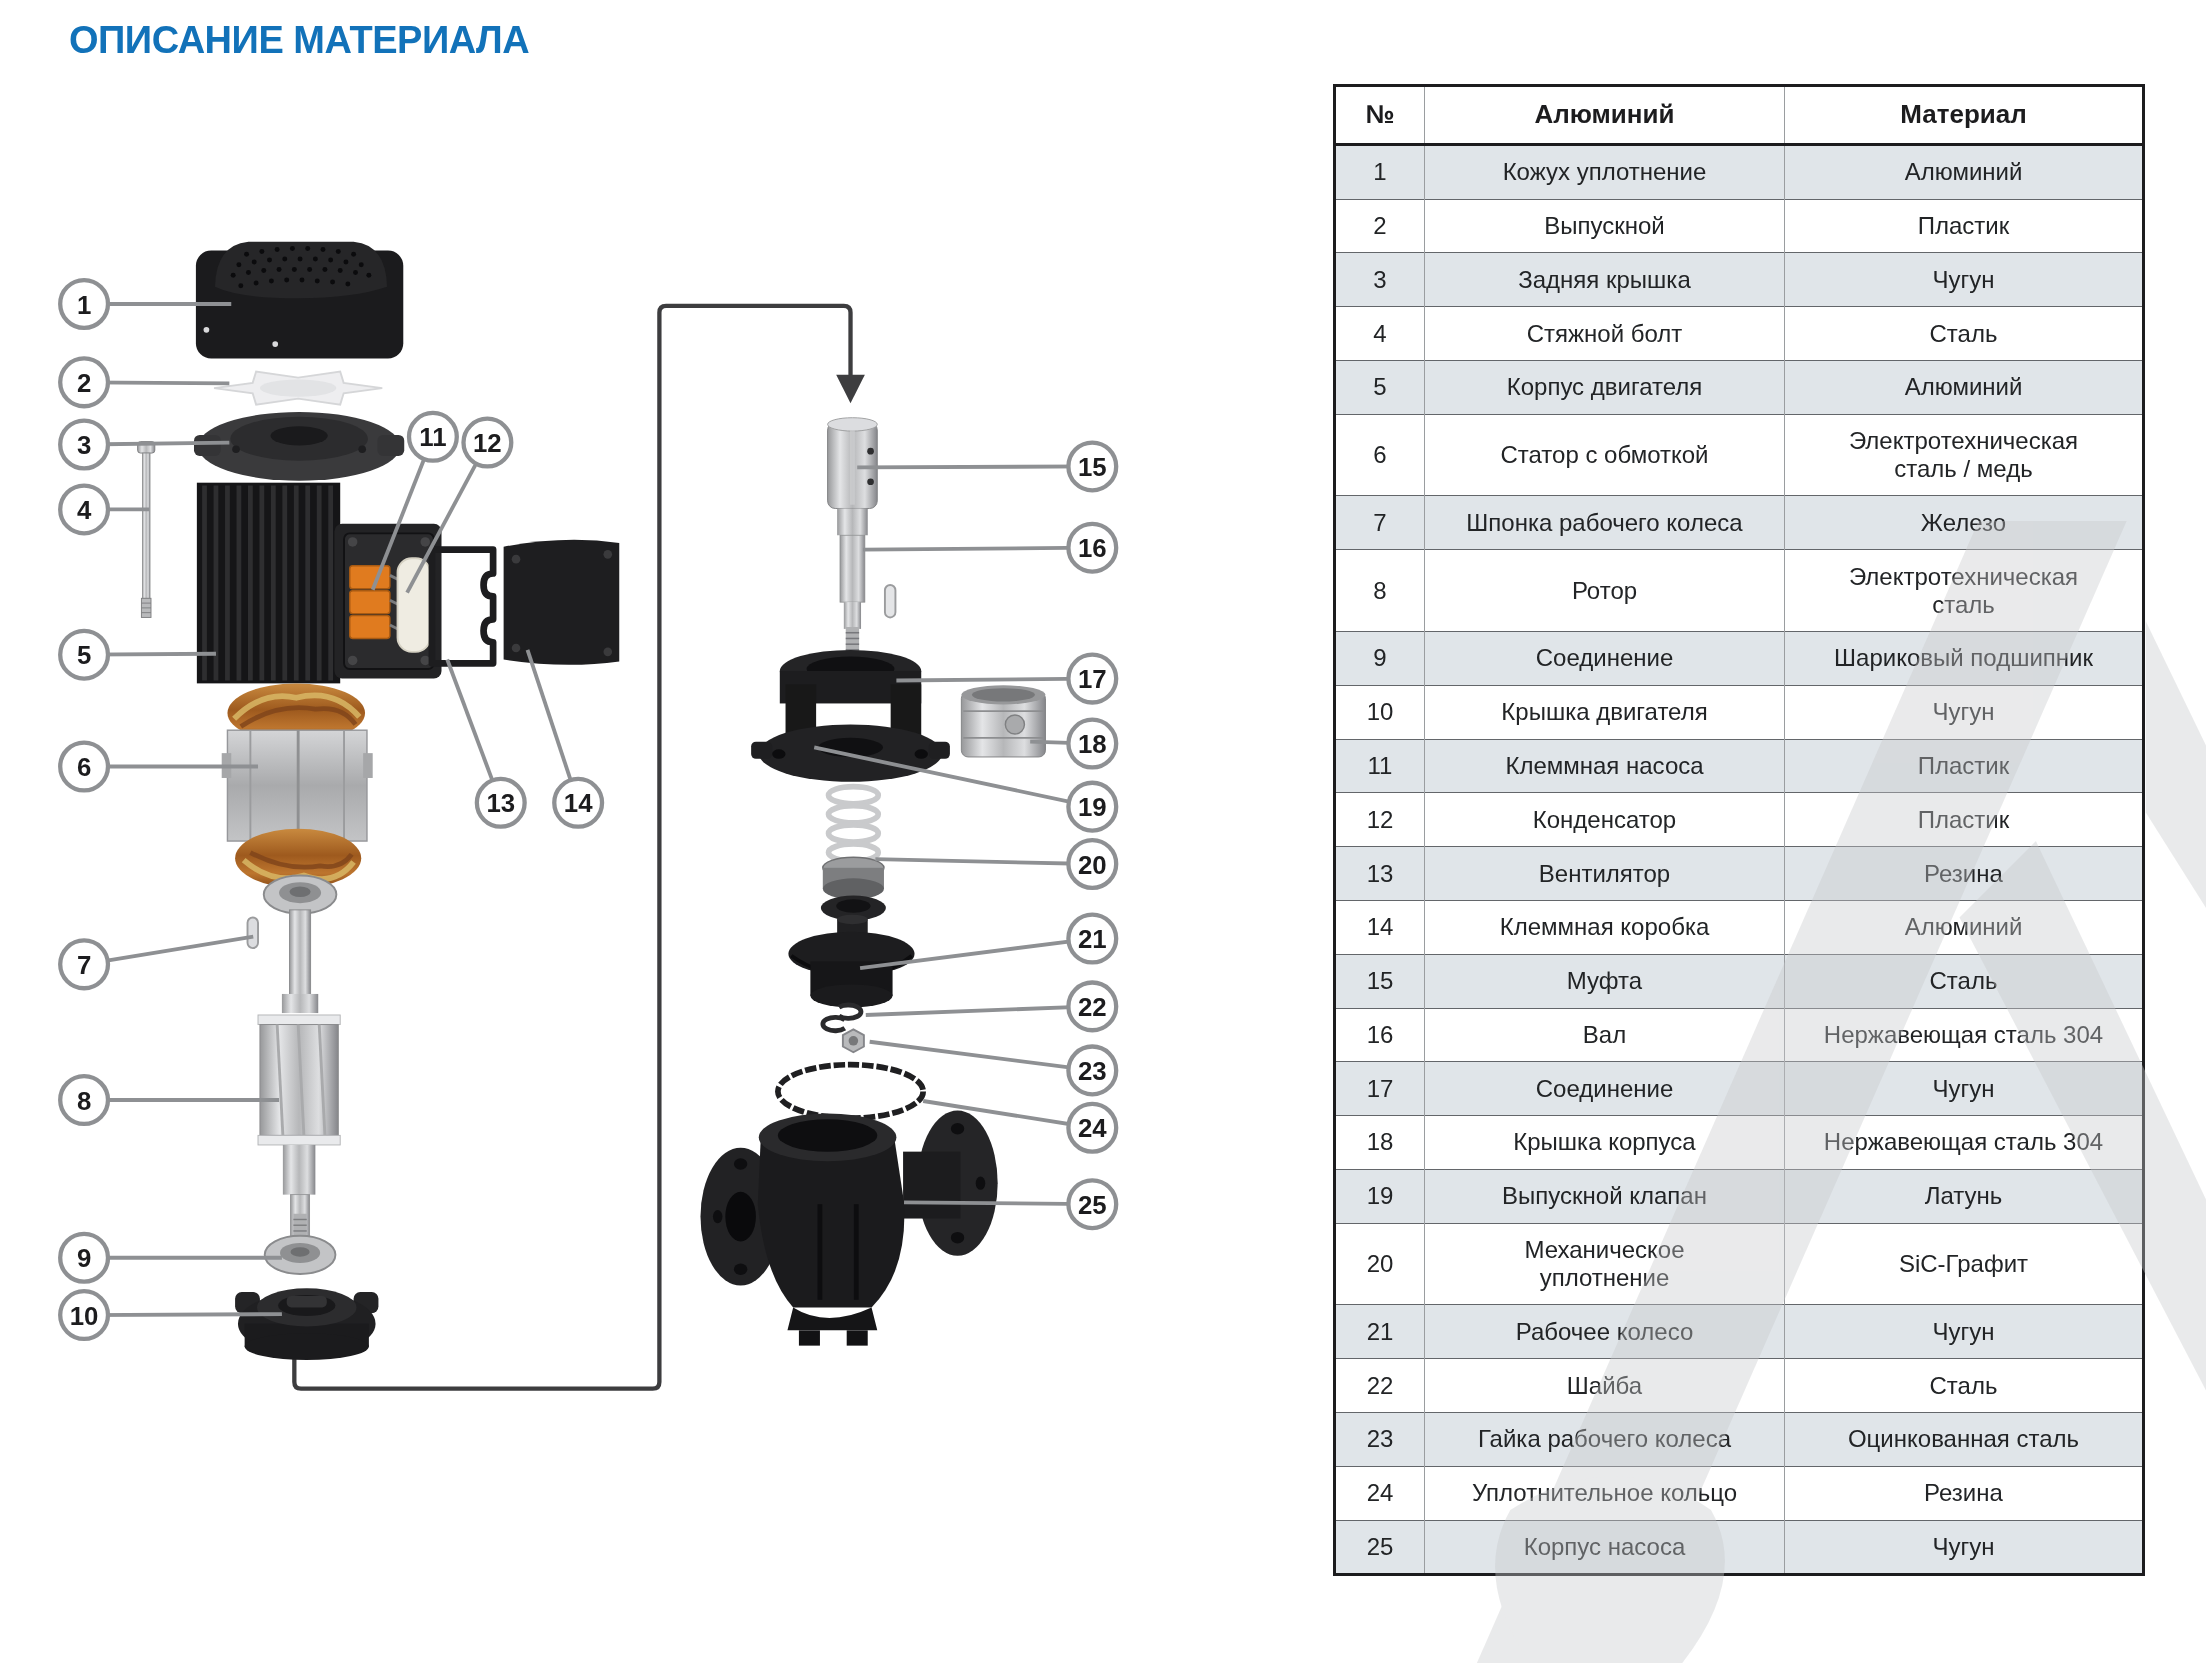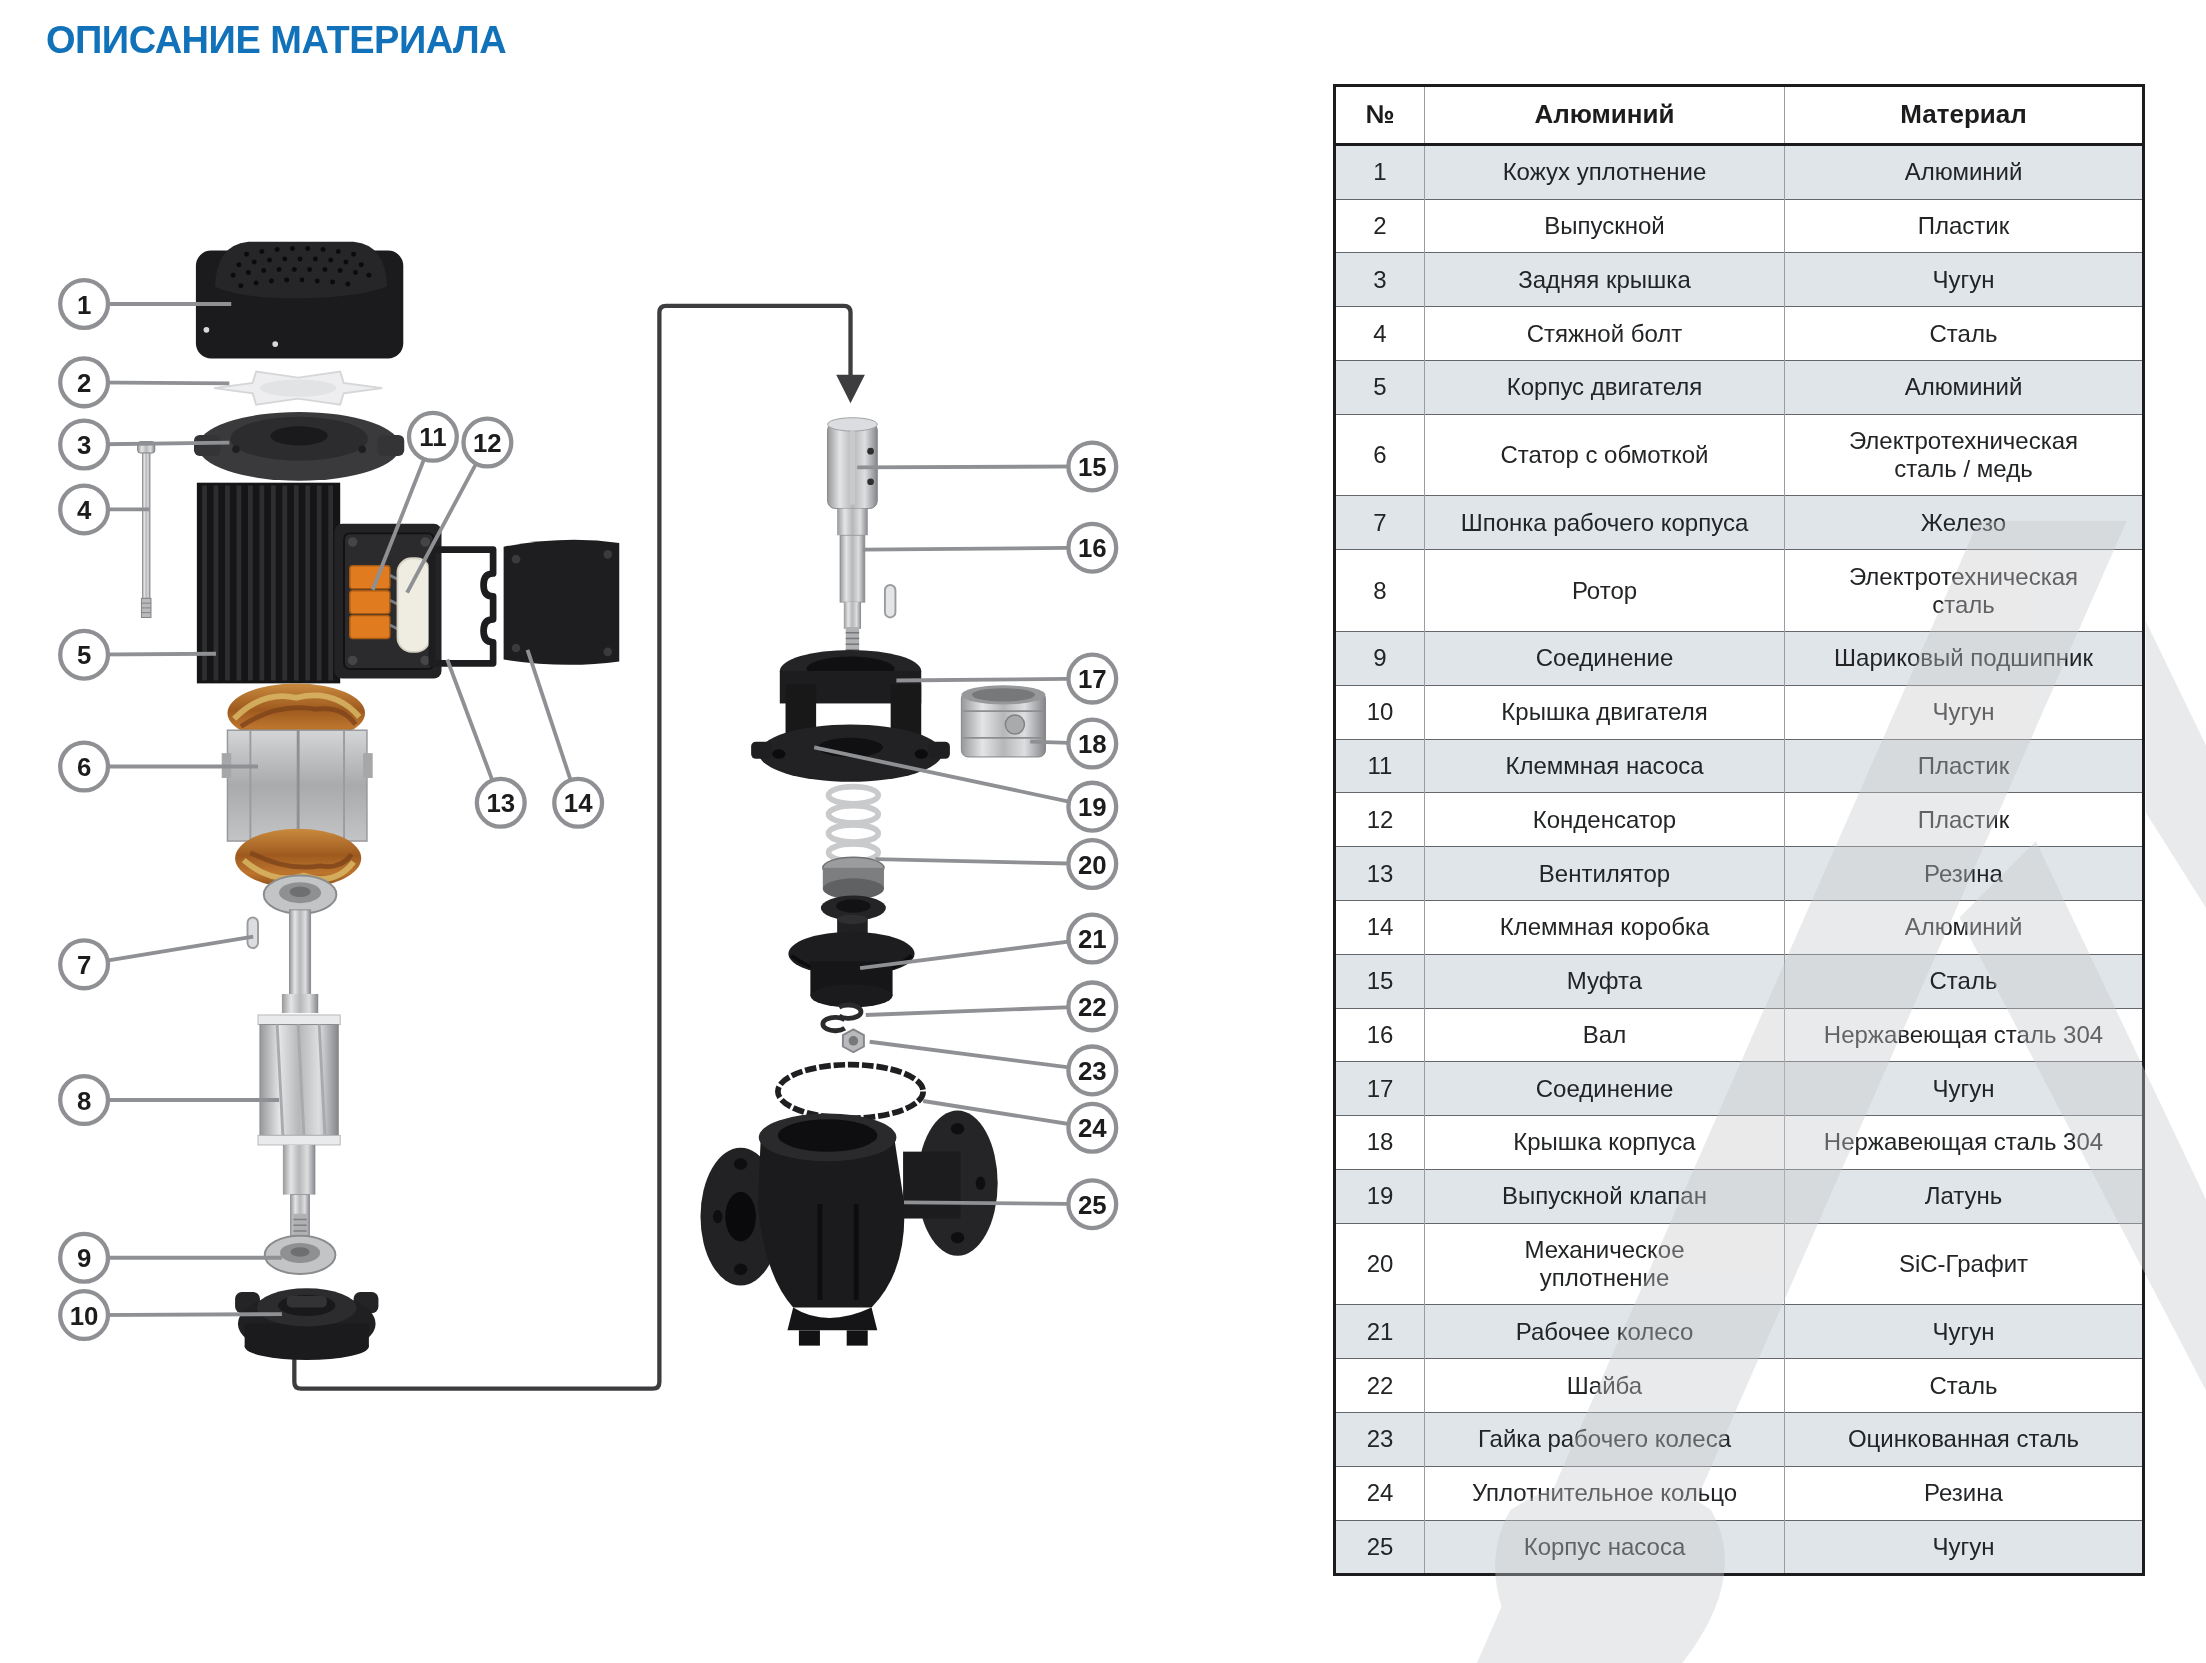--- a/index.html
+++ b/index.html
@@ -32,21 +32,21 @@
     padding:12.4px 9.6px;line-height:28px;white-space:pre-line;
     border-top:1.9px solid #63666a;border-left:1.9px solid #9a9da0;
   }
   table.mat td:first-child{border-left:none;}
   table.mat tr.alt td{background:#e0e5e9;}
   .watermark{position:absolute;left:1367px;top:497px;z-index:3;pointer-events:none;}
 </style>
 </head>
 <body>
 
-<div class="page-title" style="color: rgb(18, 114, 185);">ОПИСАНИЕ МАТЕРИАЛА</div>
+<div class="page-title" style="color: rgb(18, 114, 185); margin-left: 23px;">ОПИСАНИЕ МАТЕРИАЛА</div>
 
 <div class="diagram-wrap">
 <svg width="1271" height="1663" viewBox="0 0 1330 1740" xmlns="http://www.w3.org/2000/svg">
   <defs>
     <linearGradient id="gSilver" x1="0" y1="0" x2="1" y2="0">
       <stop offset="0" stop-color="#97989a"></stop>
           <stop offset="0.25" stop-color="#e4e5e7"></stop>
       <stop offset="0.5" stop-color="#b6b7b9"></stop>
           <stop offset="0.75" stop-color="#dddee0"></stop>
       <stop offset="1" stop-color="#85868a"></stop>
@@ -522,21 +522,21 @@
           <td>Алюминий</td>
         </tr>
         <tr>
           <td>6</td>
           <td>Статор с обмоткой</td>
           <td>Электротехническая
 сталь / медь</td>
         </tr>
         <tr class="alt">
           <td>7</td>
-          <td>Шпонка рабочего корпуса</td>
+          <td>Шпонка рабочего колеса</td>
           <td>Железо</td>
         </tr>
         <tr>
           <td>8</td>
           <td>Ротор</td>
           <td>Электротехническая
 сталь</td>
         </tr>
         <tr class="alt">
           <td>9</td>

